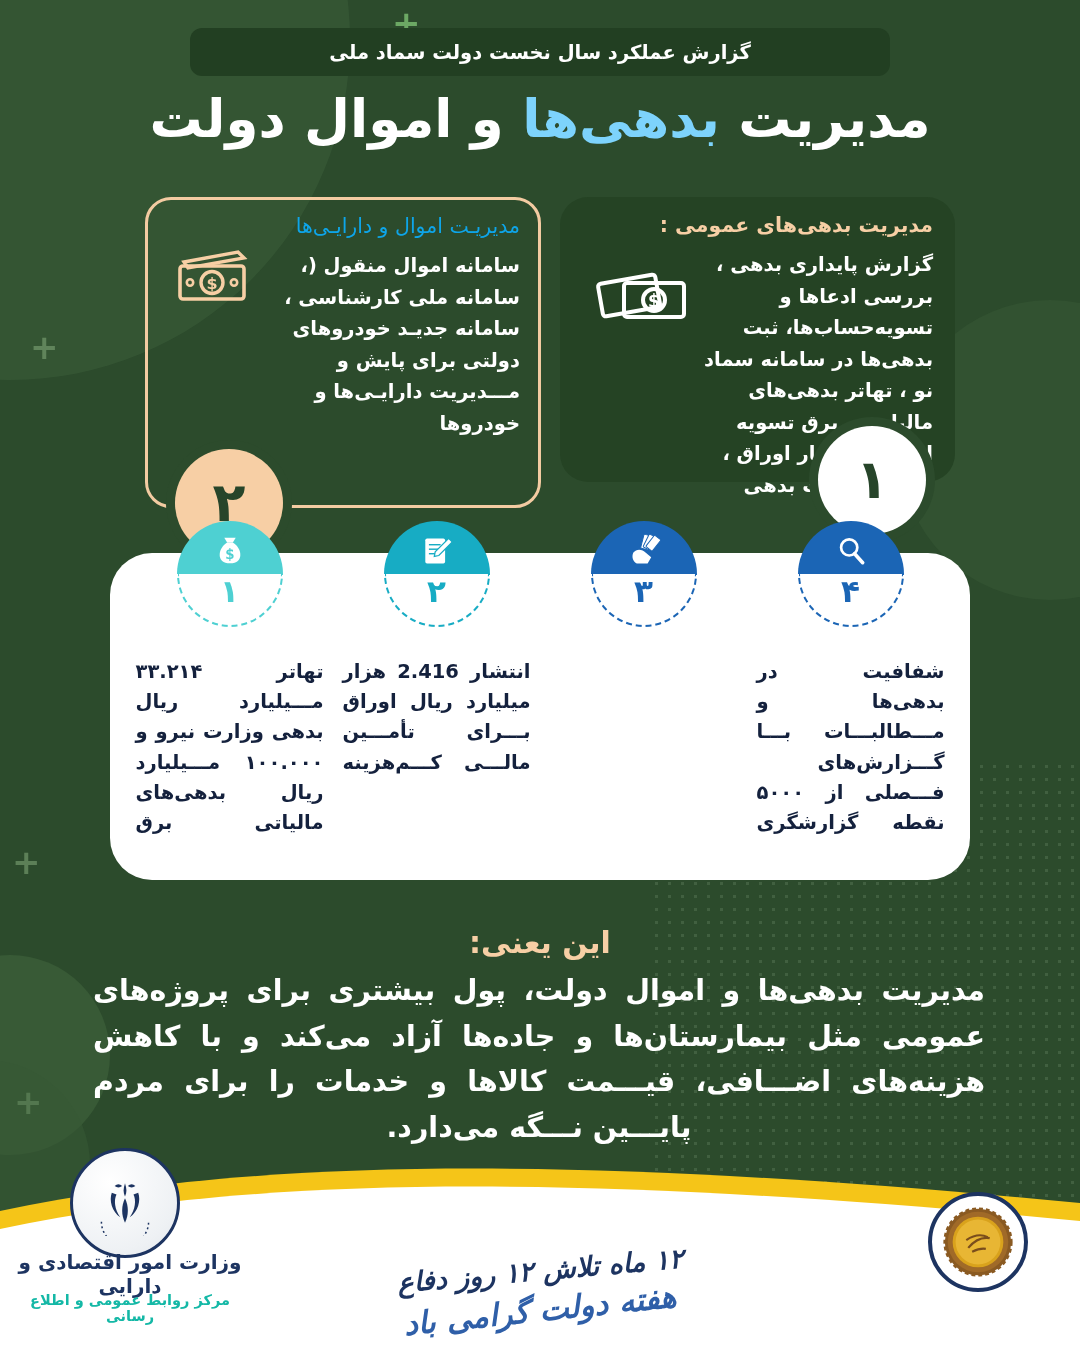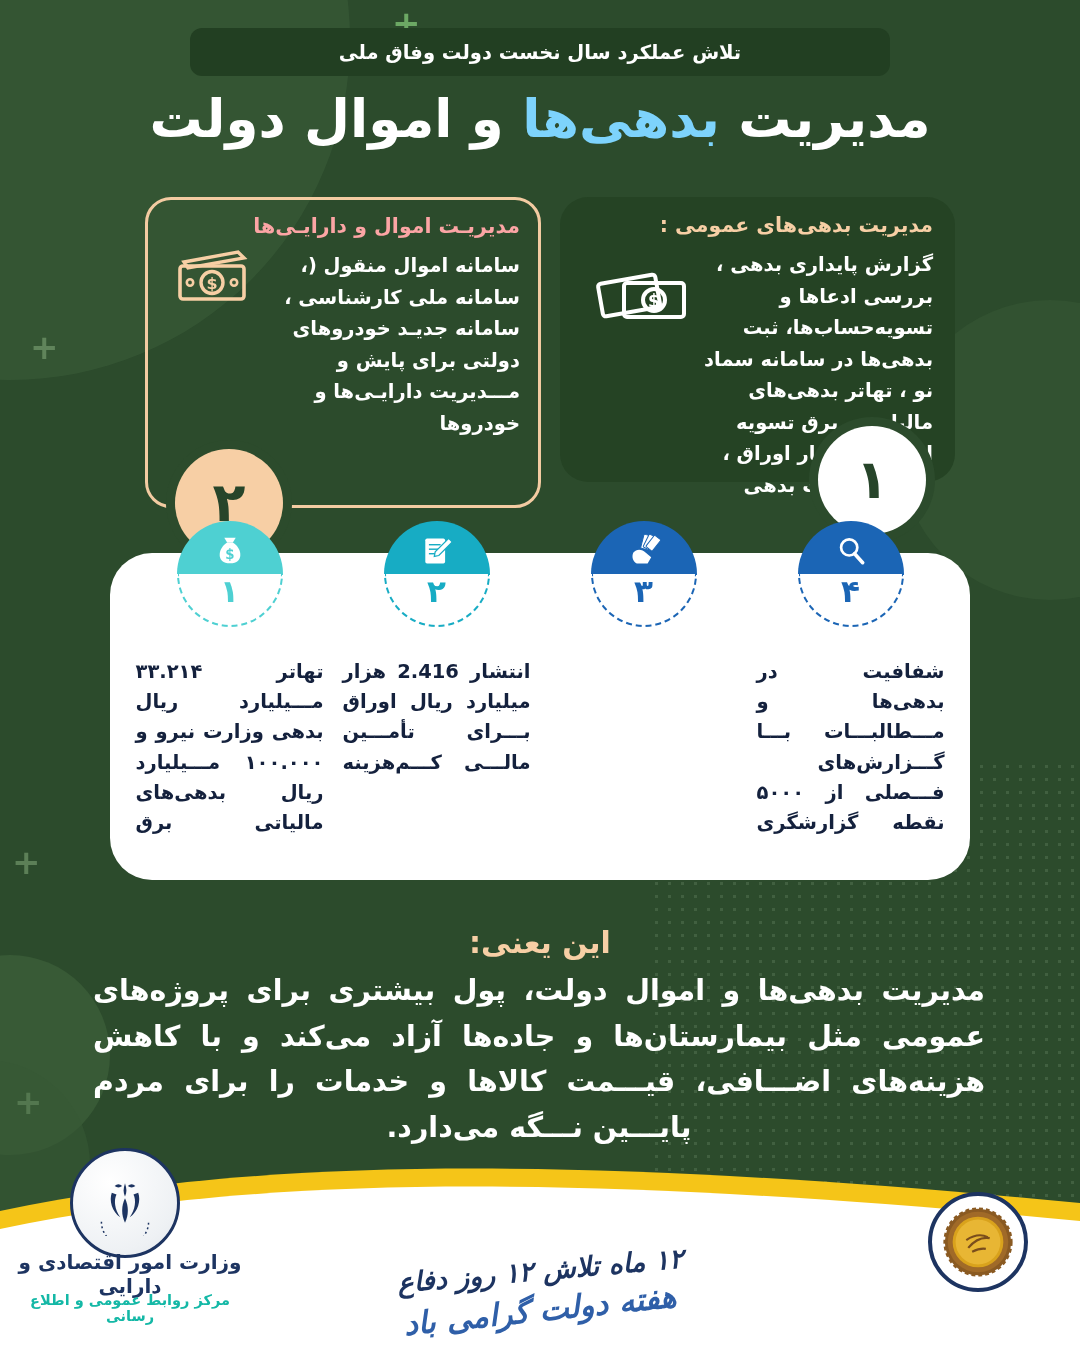--- a/index.html
+++ b/index.html
@@ -114,21 +114,21 @@
   .card-left{
     position:absolute;left:145px;top:197px;
     width:390px;height:305px;
     border:3px solid #f3cba2;
     border-radius:26px;
     background:transparent;
   }
   .card-left .head{
     position:absolute;right:18px;top:14px;left:18px;
     text-align:right;
-    color:#fca5a5;font-size:20.5px;font-weight:700;
+    color:#0ea5e9;font-size:20.5px;font-weight:400;
   }
   .card-left .body{
     position:absolute;right:18px;top:50px;width:250px;
     text-align:right;
     color:#ffffff;font-size:19.5px;font-weight:700;line-height:1.62;
   }
   .card-left .pic{
     position:absolute;left:26px;top:44px;
     width:78px;height:62px;
   }
@@ -250,21 +250,21 @@
   <div class="bg-circle-tl"></div>
   <div class="bg-circle-r"></div>
   <div class="bg-circle-bl"></div>
   <div class="bg-circle-bl2"></div>
   <div class="dots"></div>
   <div class="plus p1">+</div>
   <div class="plus p2">+</div>
   <div class="plus p3">+</div>
   <div class="plus p4">+</div>
 
-  <div class="kicker">تلاش عملکرد سال نخست دولت وفاق ملی</div>
+  <div class="kicker">گزارش عملکرد سال نخست دولت سماد ملی</div>
   <div class="title">
     <span>مدیریت </span><span class="peach">بدهی‌ها</span><span> و اموال دولت</span>
   </div>
 
   <div class="card-right">
     <div class="head">مدیریت بدهی‌های عمومی :</div>
     <div class="body">گزارش پایداری بدهی ، بررسی ادعاها و تسویه‌حساب‌ها، ثبت بدهی‌ها در سامانه سماد نو ، تهاتر بدهی‌های مالیاتی و برق تسویه اوراق ، انتشار اوراق ، گزارش نسبت بدهی</div>
     <div class="pic">
       <svg viewBox="0 0 96 70" width="96" height="70" aria-hidden="true">
         <g fill="none" stroke="#ffffff" stroke-width="4">

